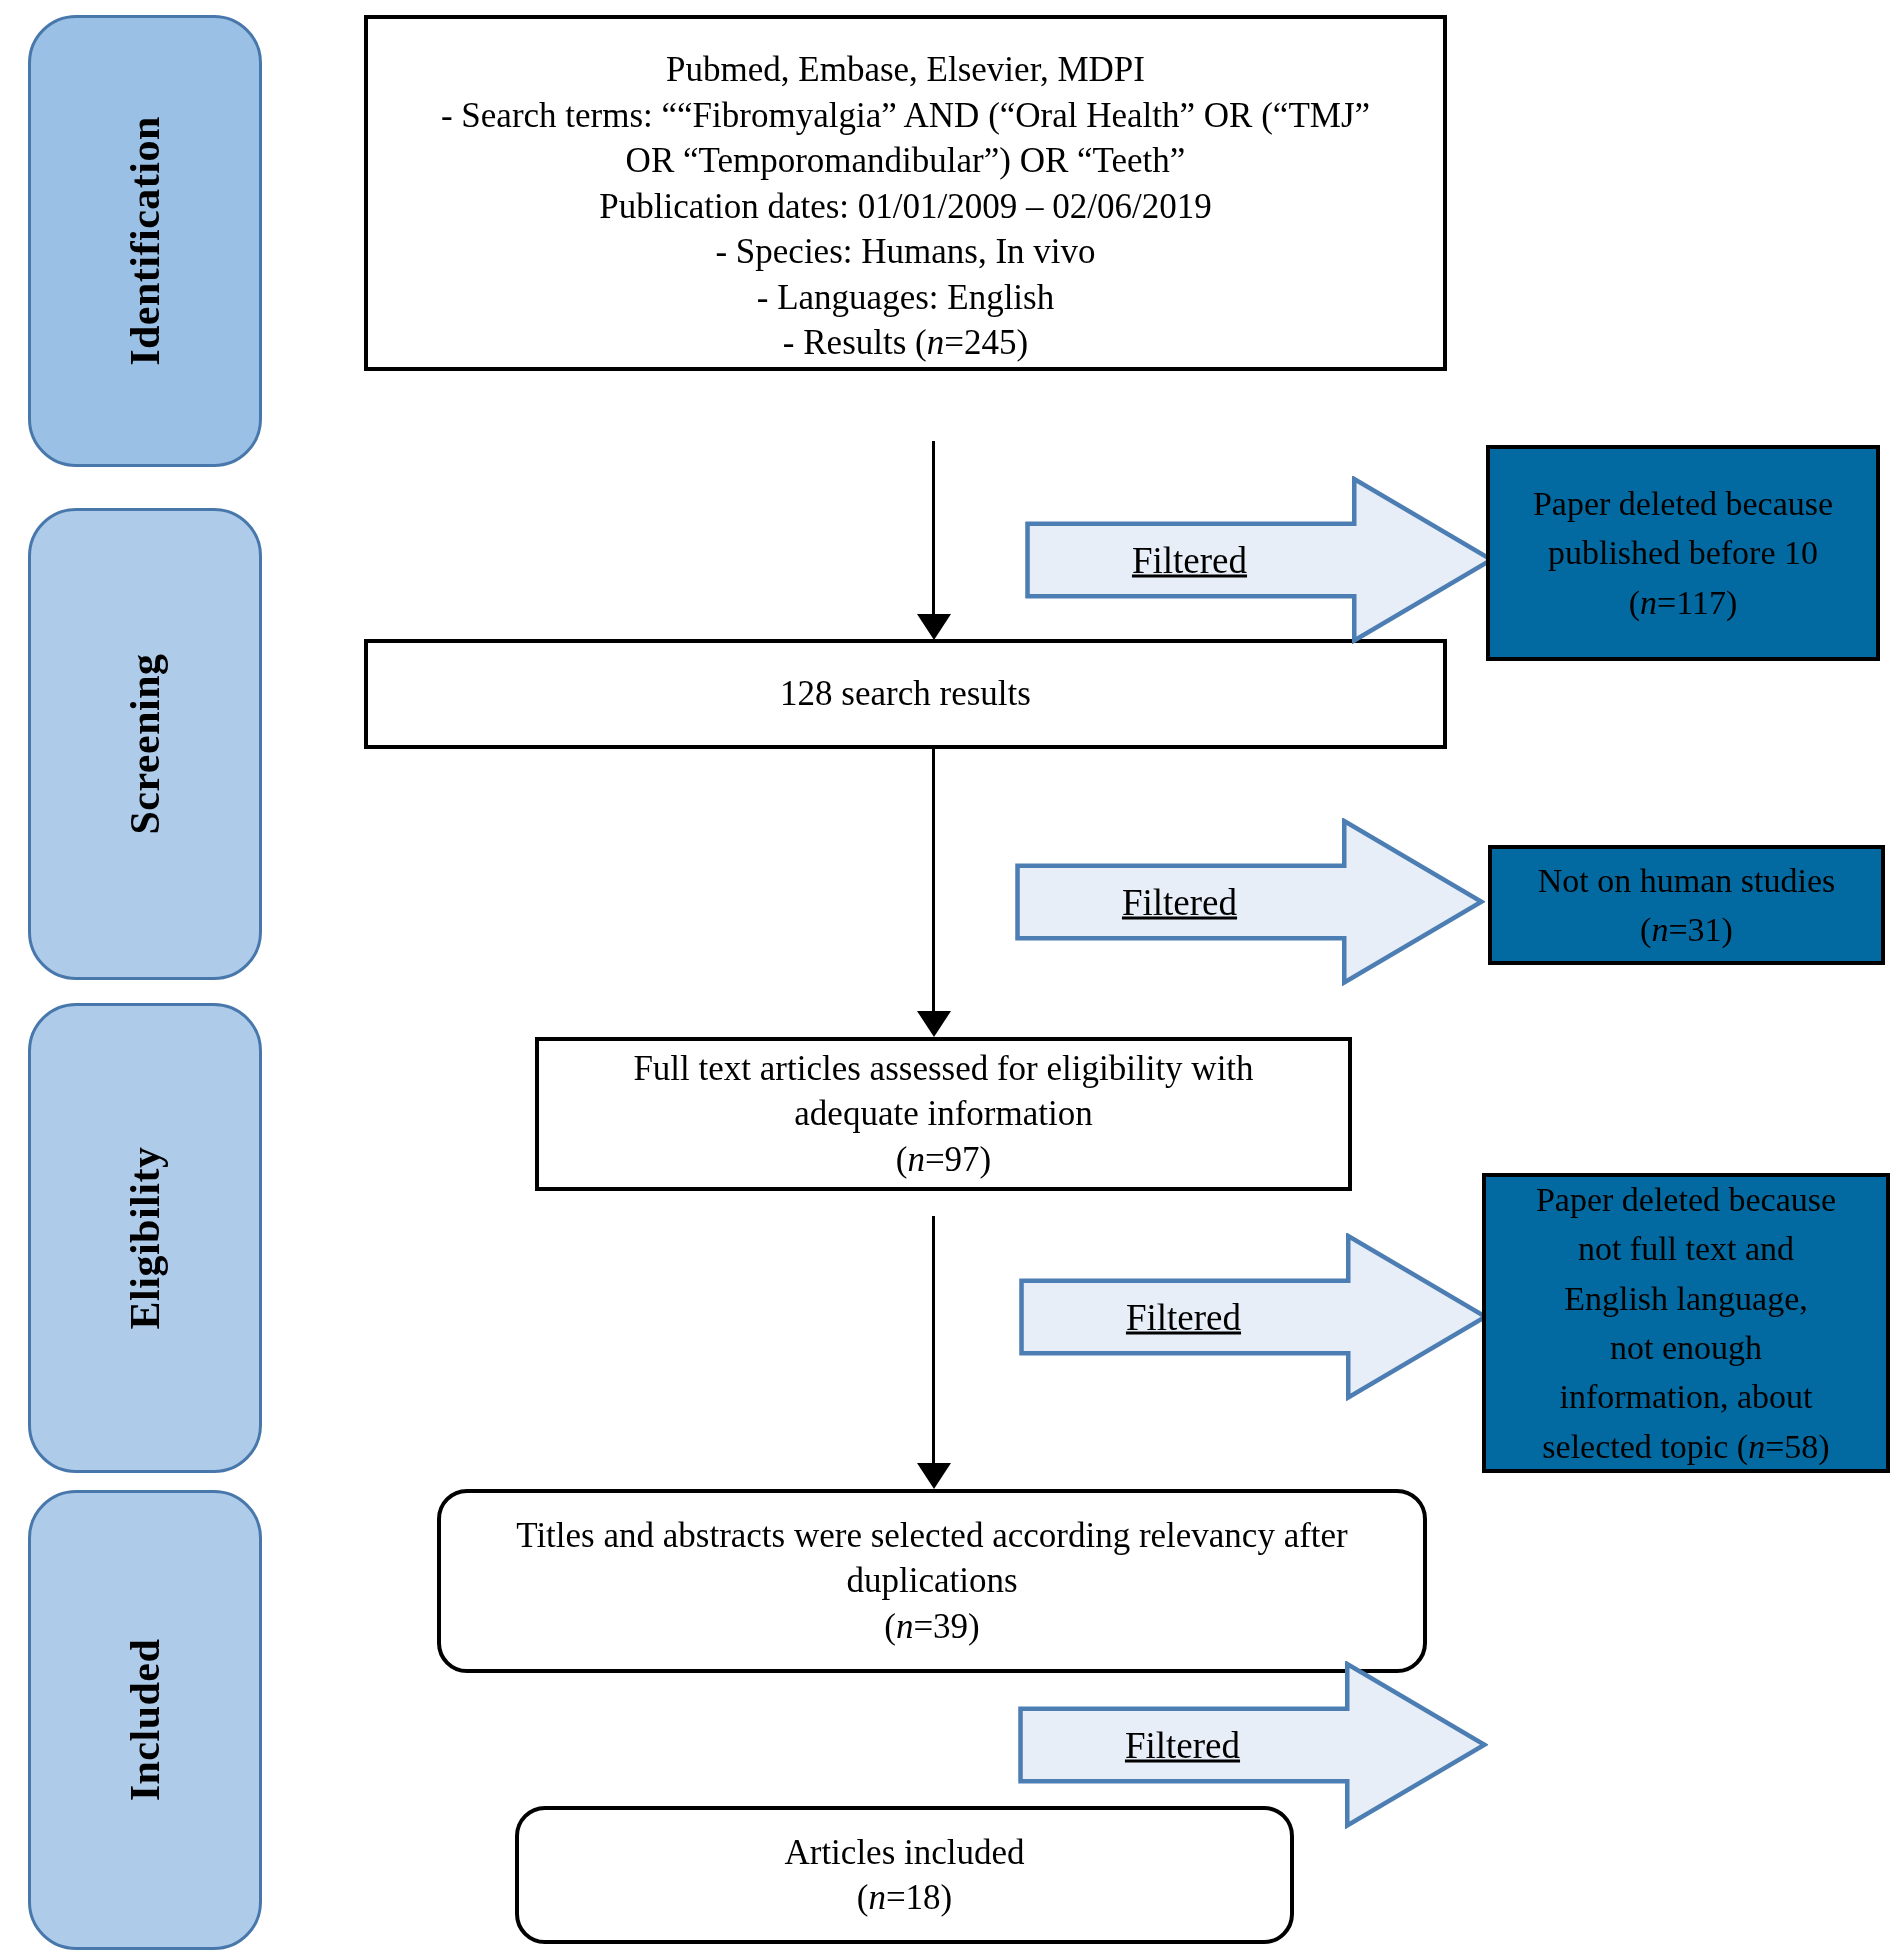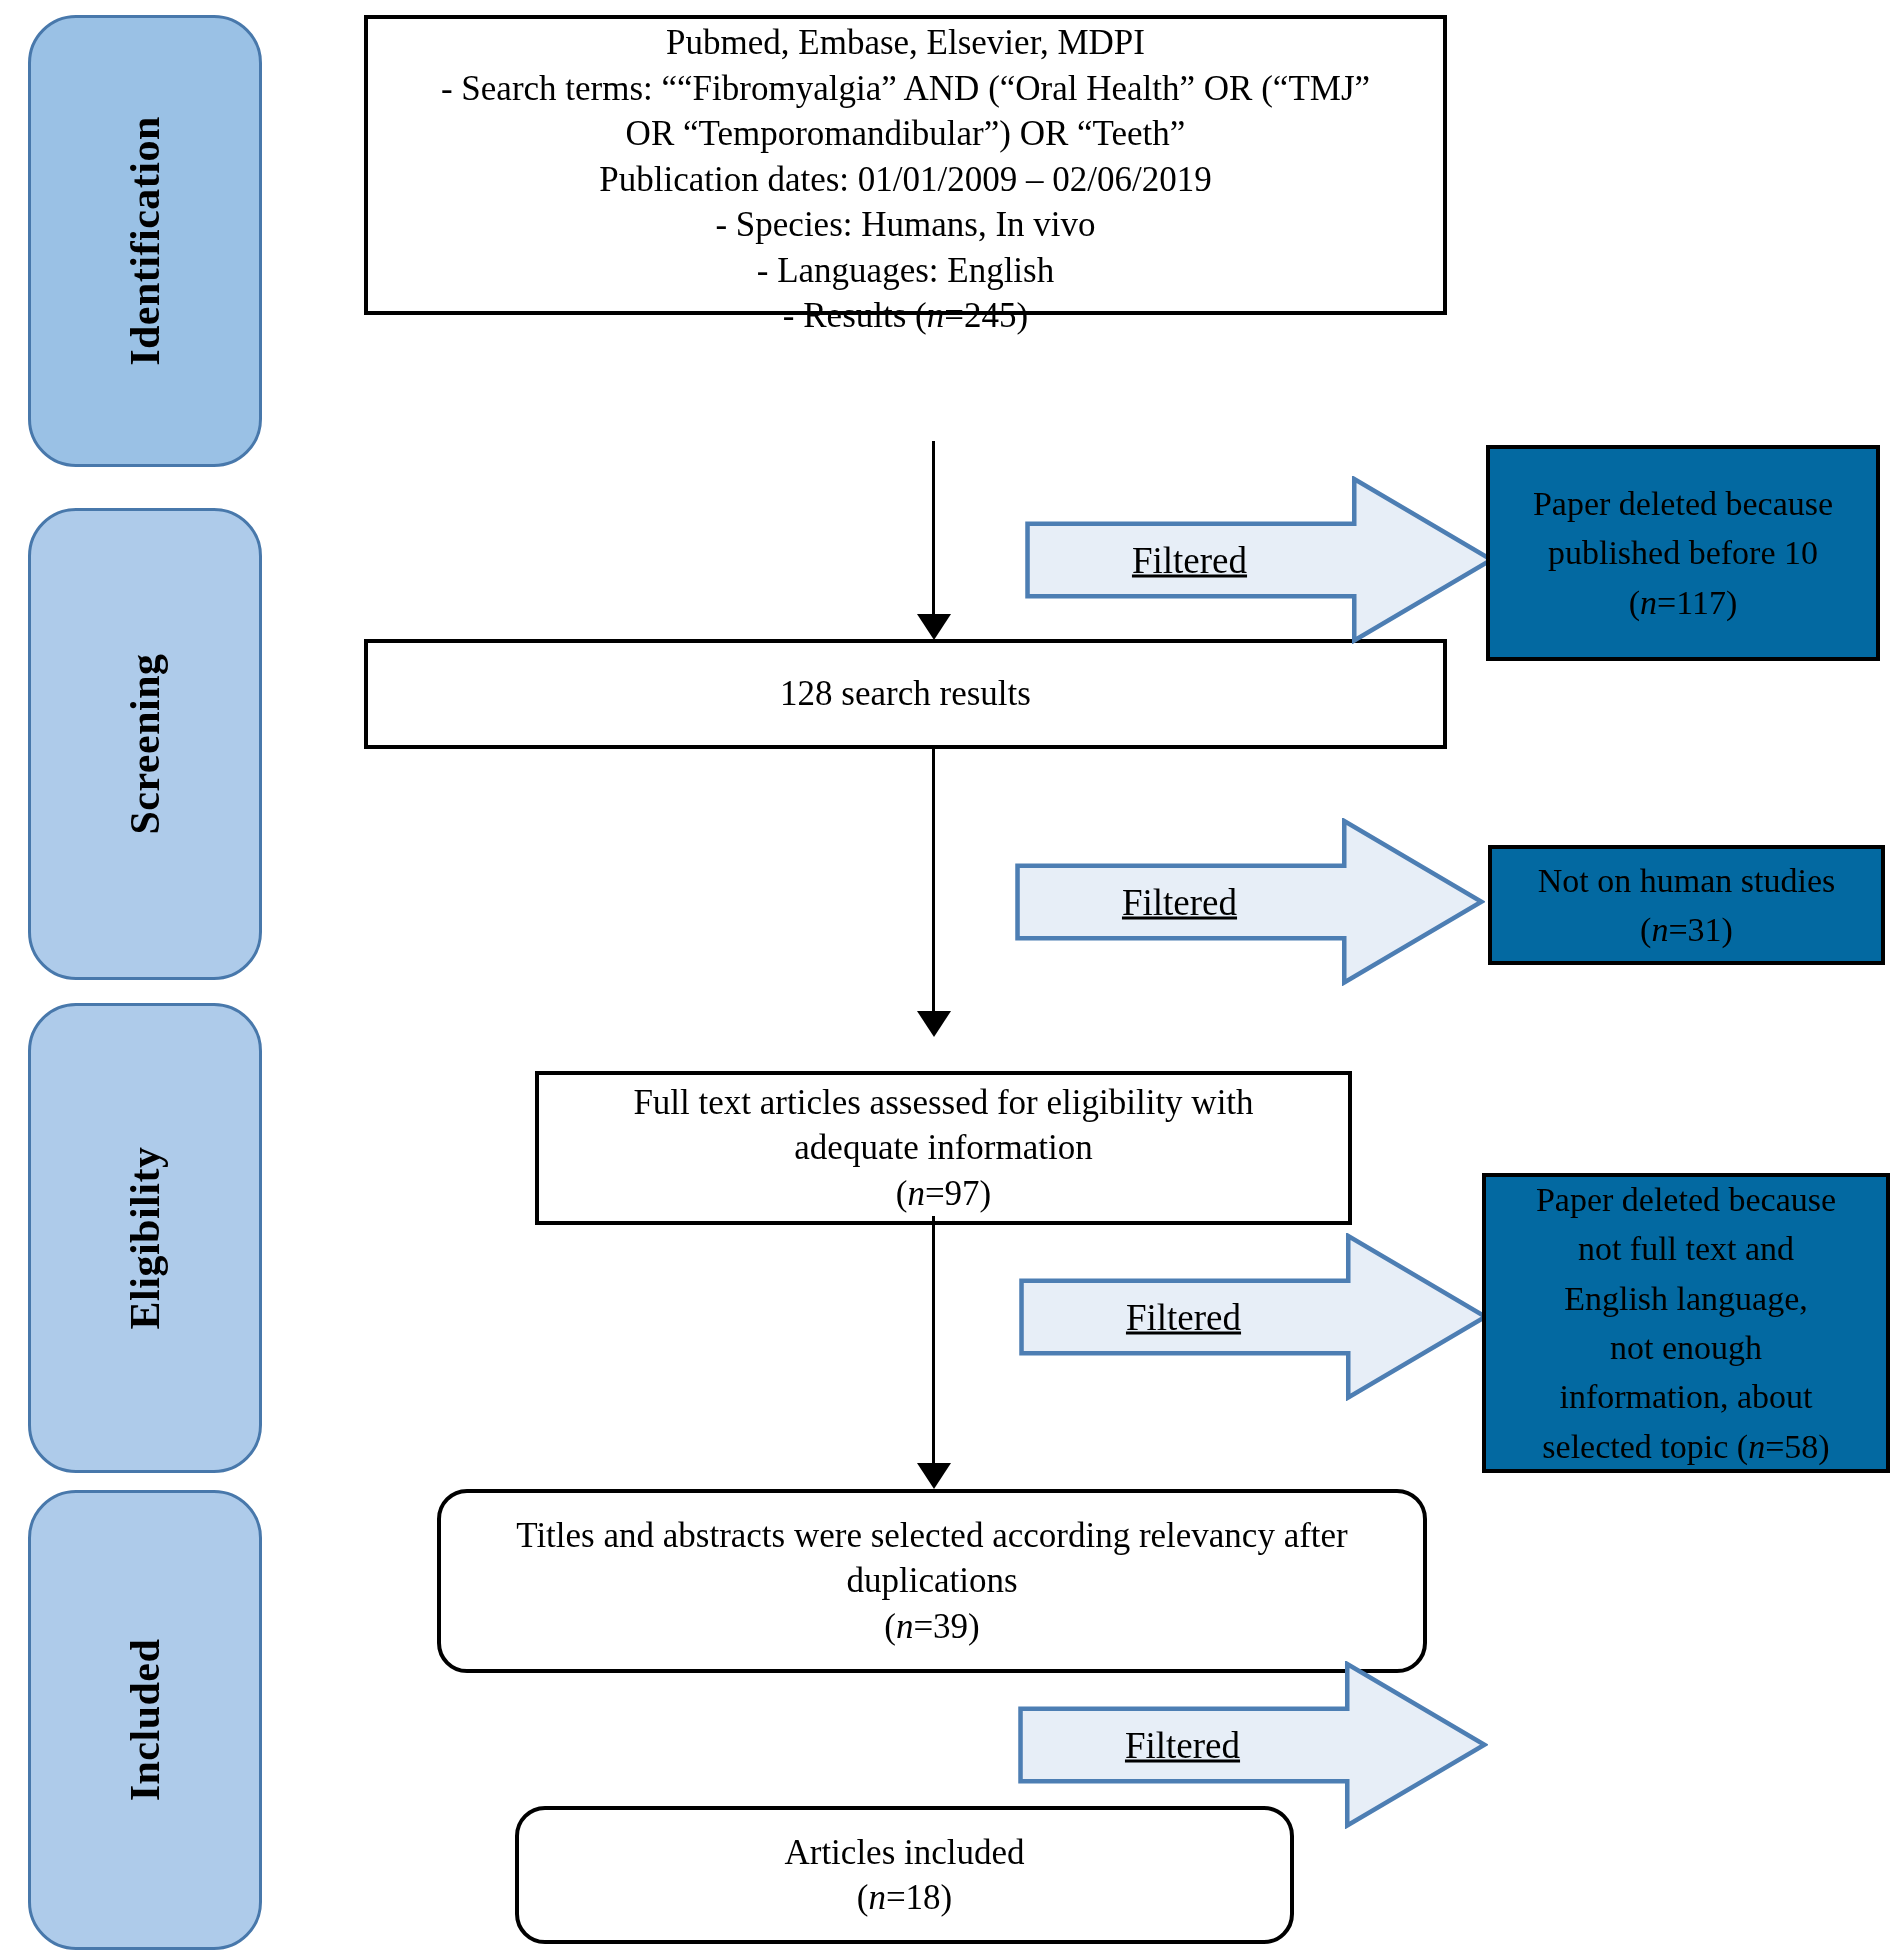--- a/index.html
+++ b/index.html
@@ -22,23 +22,23 @@
   #stage-screening{top:508px;height:472px;}
   #stage-eligibility{top:1003px;height:470px;}
   #stage-included{top:1490px;height:460px;}
 
   
   .fbox{
     position:absolute;box-sizing:border-box;background:#ffffff;border:4px solid #000;
     display:flex;flex-direction:column;justify-content:center;
     text-align:center;font-size:35px;line-height:1.3;
   }
-  #box-sources{left:364px;top:15px;width:1083px;height:300px;justify-content:flex-start;padding-top:1px;}
+  #box-sources{left:364px;top:15px;width:1083px;height:356px;justify-content:flex-start;padding-top:28px;}
   #box-search-results{left:364px;top:639px;width:1083px;height:110px;}
-  #box-full-text{left:535px;top:1037px;width:817px;height:154px;margin-top:34px;}
+  #box-full-text{left:535px;top:1037px;width:817px;height:154px;}
   #box-titles{left:437px;top:1489px;width:990px;height:184px;border-radius:30px;}
   #box-included{left:515px;top:1806px;width:779px;height:138px;border-radius:30px;}
 
   
   .rbox{
     position:absolute;box-sizing:border-box;background:#0369a1;border:4px solid #000;
     display:flex;flex-direction:column;justify-content:center;
     text-align:center;font-size:34px;line-height:1.45;
   }
   #rbox-1{left:1486px;top:445px;width:394px;height:216px;}

